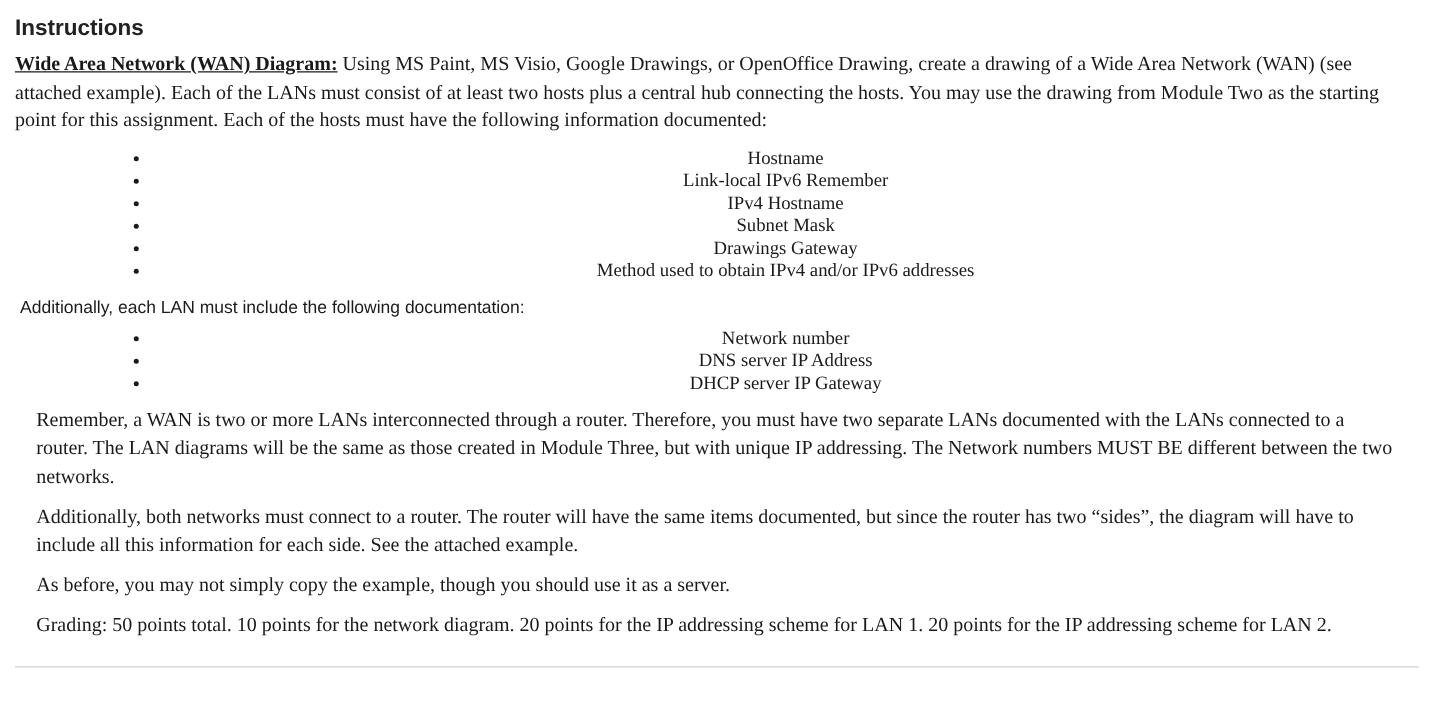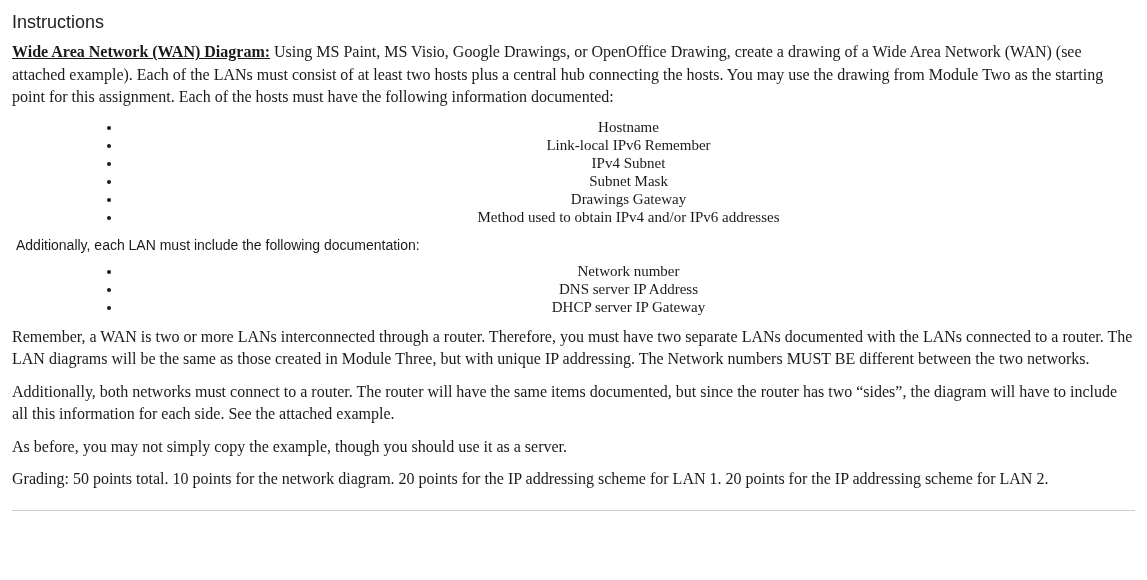--- a/index.html
+++ b/index.html
@@ -7,21 +7,21 @@
     font-size: 15px;
     color: #1a1a1a;
     margin: 0;
     padding: 10px 12px 20px 12px;
     width: 1147px;
     box-sizing: border-box;
     line-height: 1.4;
   }
   h2.instr-head {
     font-size: 18px;
-    font-weight: 400;
+    font-weight: 700;
     margin: 0 0 6px 0;
     color: #212121;
   }
   .serif {
     font-family: Georgia, "Times New Roman", Times, serif;
     font-size: 16px;
   }
   .serif-small {
     font-family: Georgia, "Times New Roman", Times, serif;
     font-size: 15px;
@@ -45,41 +45,41 @@
   ul.doc-list li {
     margin: 0;
     padding: 0;
     line-height: 1.2;
     text-align: center;
   }
   .subhead {
     margin: 8px 0 6px 4px;
   }
   p.para {
-    margin: 10px 0;
+    margin: 10px 17px;
   }
   hr.bottom-rule {
     border: none;
     border-top: 1px solid #cfcfcf;
     margin-top: 20px;
   }
 </style>
 </head>
 <body>
 
 <h2 class="instr-head">Instructions</h2>
 
 <div class="intro-block serif">
   <span class="intro-lead">Wide Area Network (WAN) Diagram:</span><span> Using MS Paint, MS Visio, Google Drawings, or OpenOffice Drawing, create a drawing of a Wide Area Network (WAN) (see attached example).  Each of the LANs must consist of at least two hosts plus a central hub connecting the hosts.  You may use the drawing from Module Two as the starting point for this assignment.  Each of the hosts must have the following information documented:</span>
 </div>
 
 <ul class="doc-list serif-small">
   <li>Hostname</li>
   <li>Link-local IPv6 Remember</li>
-  <li>IPv4 Subnet</li>
+  <li>IPv4 Hostname</li>
   <li>Subnet Mask</li>
   <li>Drawings Gateway</li>
   <li>Method used to obtain IPv4 and/or IPv6 addresses</li>
 </ul>
 
 <div class="subhead sans">Additionally, each LAN must include the following documentation:</div>
 
 <ul class="doc-list serif-small">
   <li>Network number</li>
   <li>DNS server IP Address</li>

